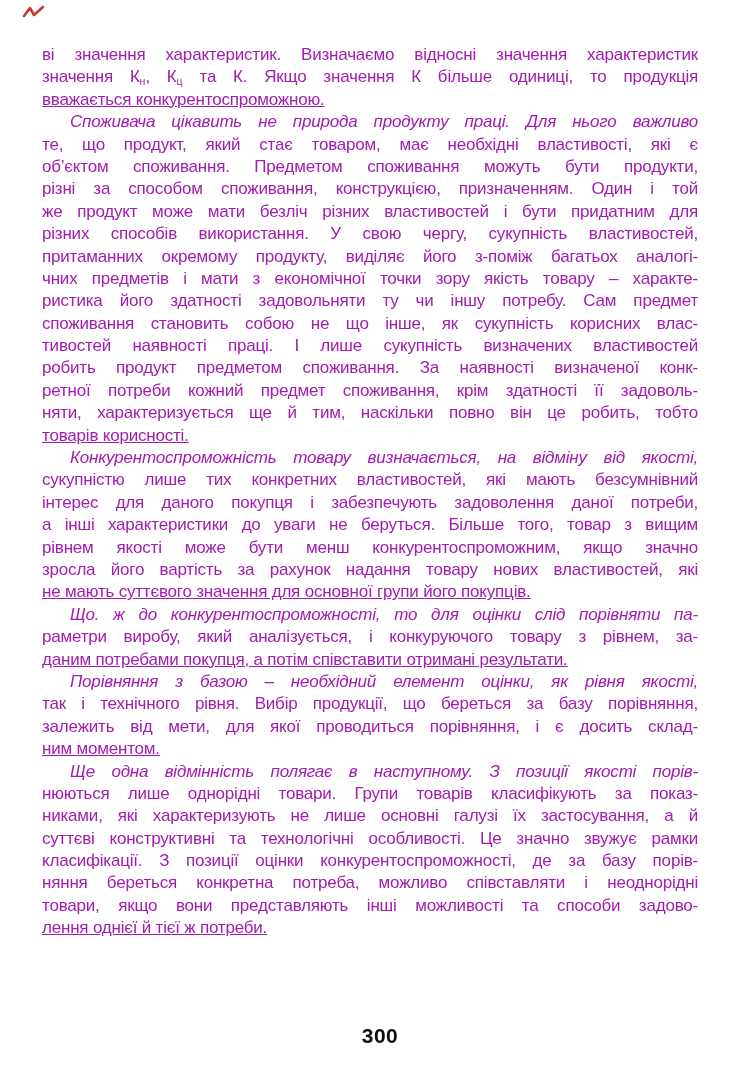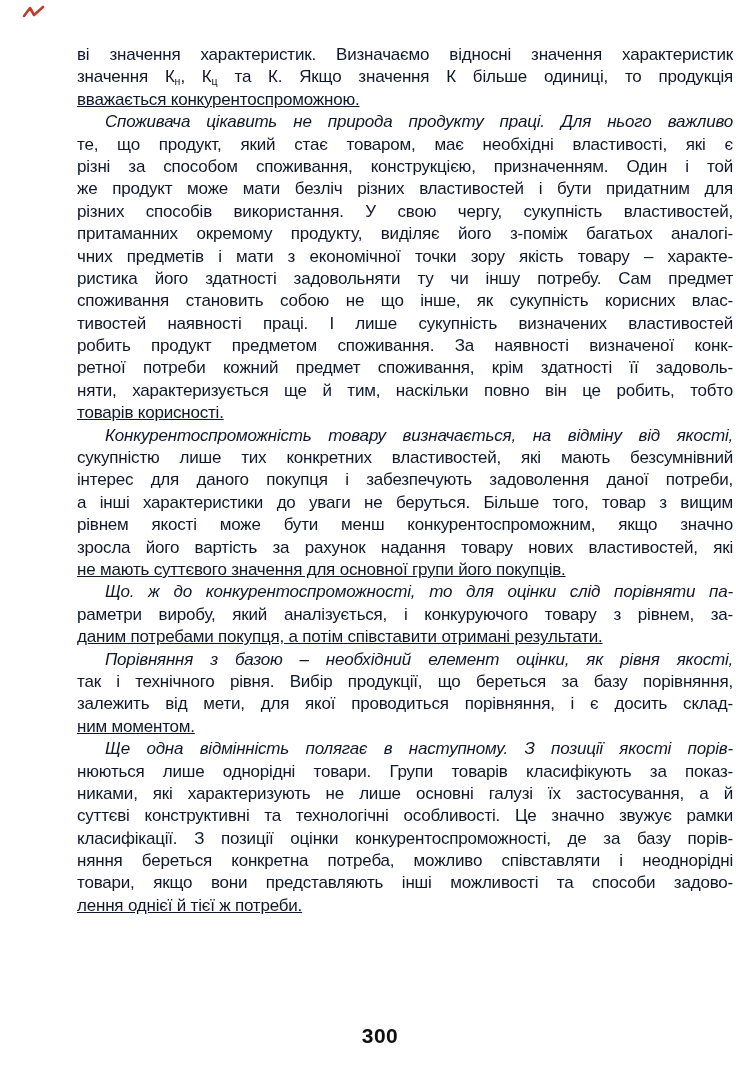--- a/index.html
+++ b/index.html
@@ -16,26 +16,25 @@
   }
   .red-mark {
     position: absolute;
     left: 22px; top: 4px;
     width: 26px; height: 18px;
   }
   .text-block {
     position: absolute;
     left: 42px; top: 44px;
     width: 656px;
-    color: #0f172a;
+    color: #a21caf;
     font-size: 17px;
     line-height: 22.4px;
     letter-spacing: -0.2px;
     text-align: justify;
-    margin-left: 35px;
   }
   .para { margin: 0; padding: 0; }
   .line {
     height: 22.4px;
     overflow: hidden;
     text-align: justify;
     text-align-last: justify;
   }
   .para .line:last-child {
     text-align-last: left;
@@ -70,20 +69,21 @@
 
   <main class="text-block">
       <div class="para">
         <div class="line">ві значення характеристик. Визначаємо відносні значення характеристик</div>
         <div class="line">значення К<sub>н</sub>, К<sub>ц</sub> та К. Якщо значення К більше одиниці, то продукція</div>
         <div class="line">вважається конкурентоспроможною.</div>
       </div>
       <div class="para">
         <div class="line indent">Споживача цікавить не природа продукту праці. Для нього важливо</div>
         <div class="line">те, що продукт, який стає товаром, має необхідні властивості, які є</div>
+        <div class="line">об’єктом споживання. Предметом споживання можуть бути продукти,</div>
         <div class="line">різні за способом споживання, конструкцією, призначенням. Один і той</div>
         <div class="line">же продукт може мати безліч різних властивостей і бути придатним для</div>
         <div class="line">різних способів використання. У свою чергу, сукупність властивостей,</div>
         <div class="line">притаманних окремому продукту, виділяє його з-поміж багатьох аналогі-</div>
         <div class="line">чних предметів і мати з економічної точки зору якість товару – характе-</div>
         <div class="line">ристика його здатності задовольняти ту чи іншу потребу. Сам предмет</div>
         <div class="line">споживання становить собою не що інше, як сукупність корисних влас-</div>
         <div class="line">тивостей наявності праці. І лише сукупність визначених властивостей</div>
         <div class="line">робить продукт предметом споживання. За наявності визначеної конк-</div>
         <div class="line">ретної потреби кожний предмет споживання, крім здатності її задоволь-</div>

